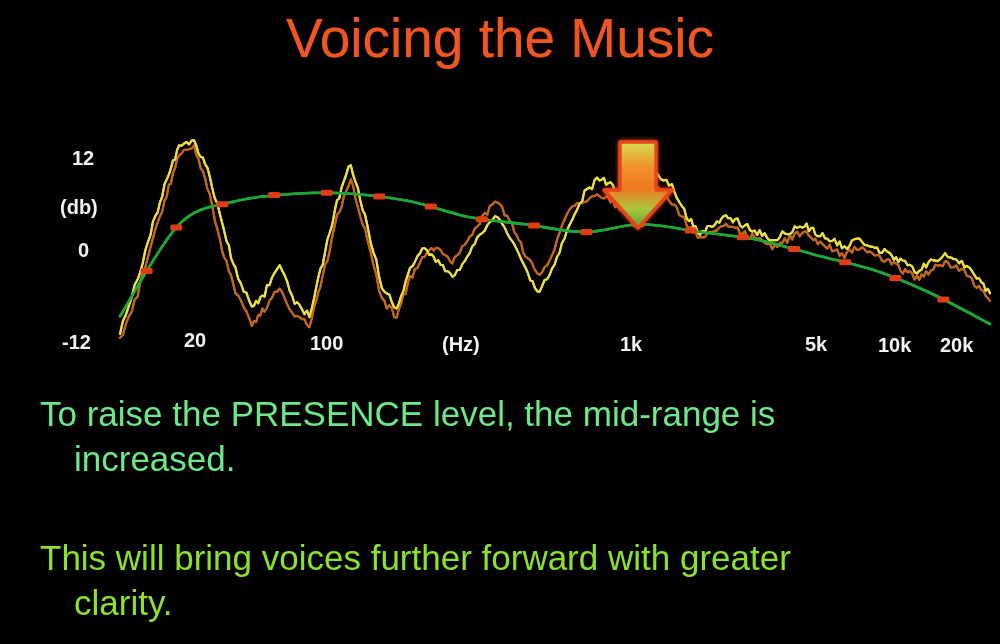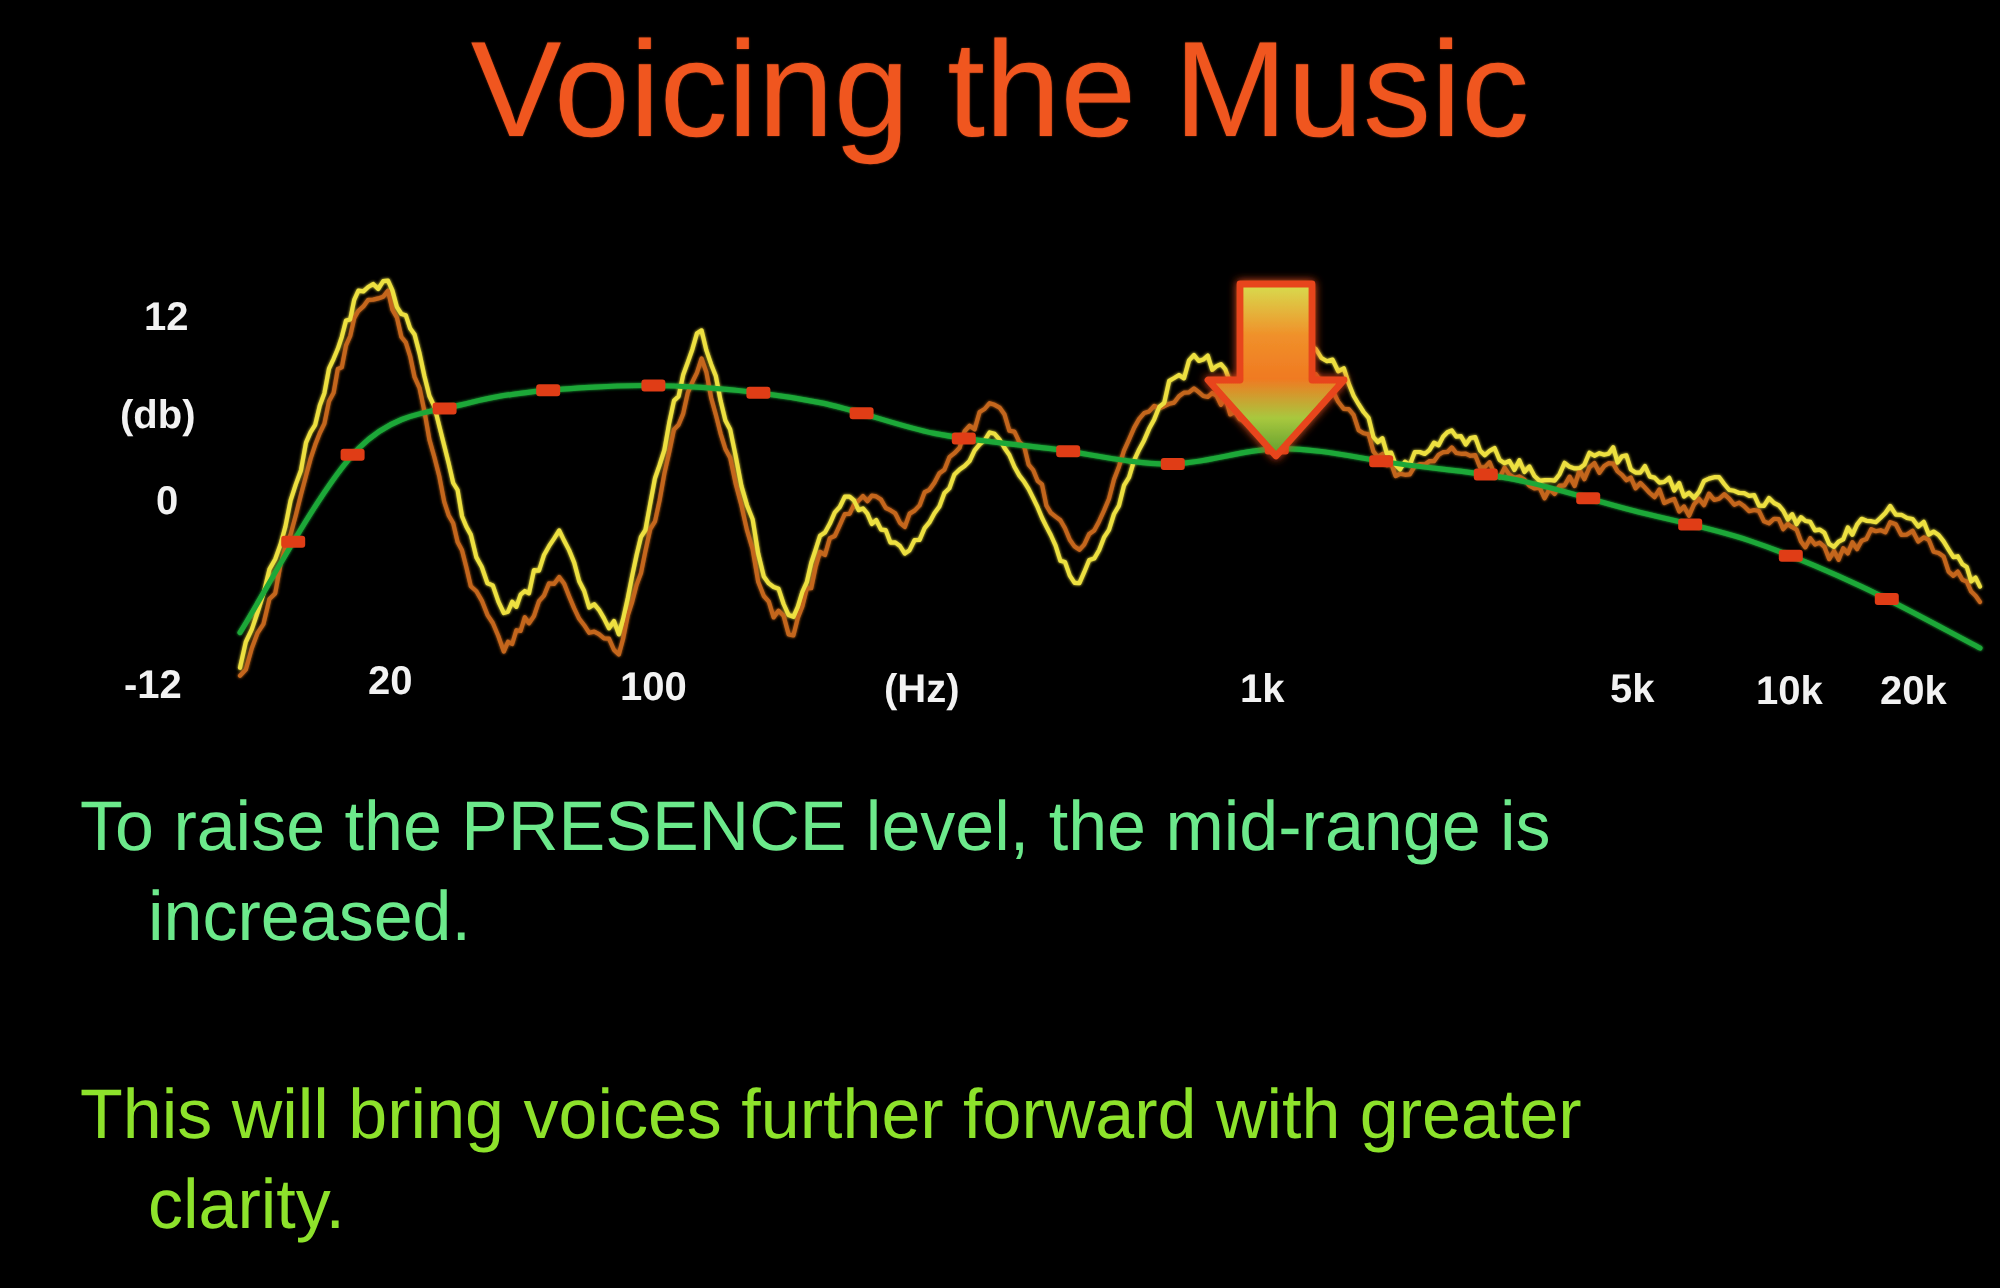--- a/index.html
+++ b/index.html
@@ -20,21 +20,21 @@
     height: 644px;
     background: #000000;
   }
   .slide-title {
     position: absolute;
     left: 0;
     top: 10px;
     width: 1000px;
     text-align: center;
     font-family: "Liberation Sans", sans-serif;
-    font-size: 68px;
+    font-size: 55px;
     font-weight: normal;
     letter-spacing: 0px;
     color: #F0561F;
     line-height: 1.05;
     text-shadow: 0 0 1px rgba(240,86,31,0.55);
   }
   .chart-wrap {
     position: absolute;
     left: 12px;
     top: 120px;

